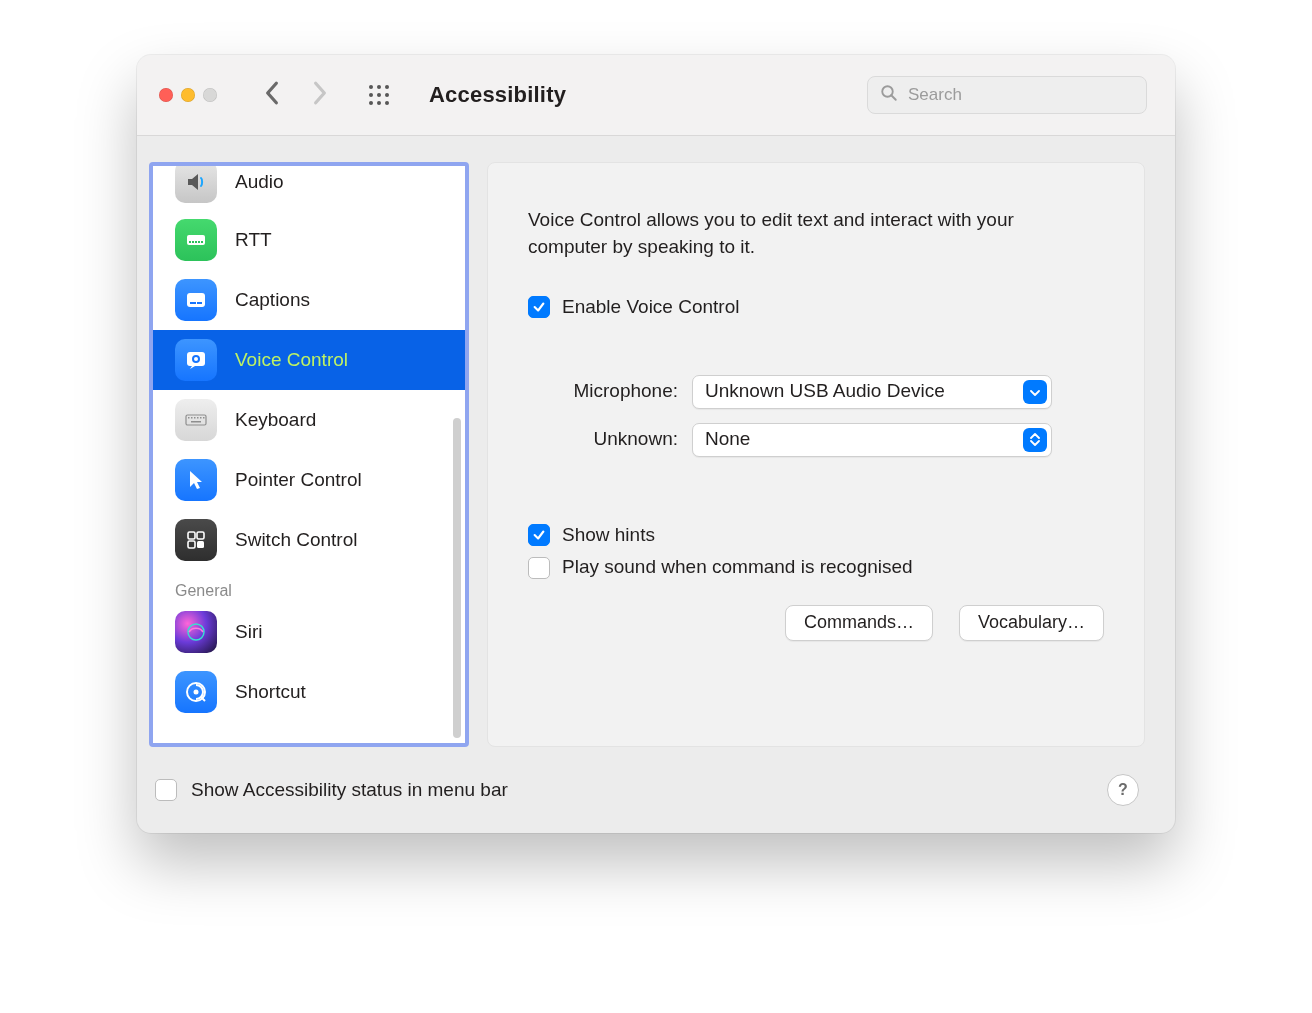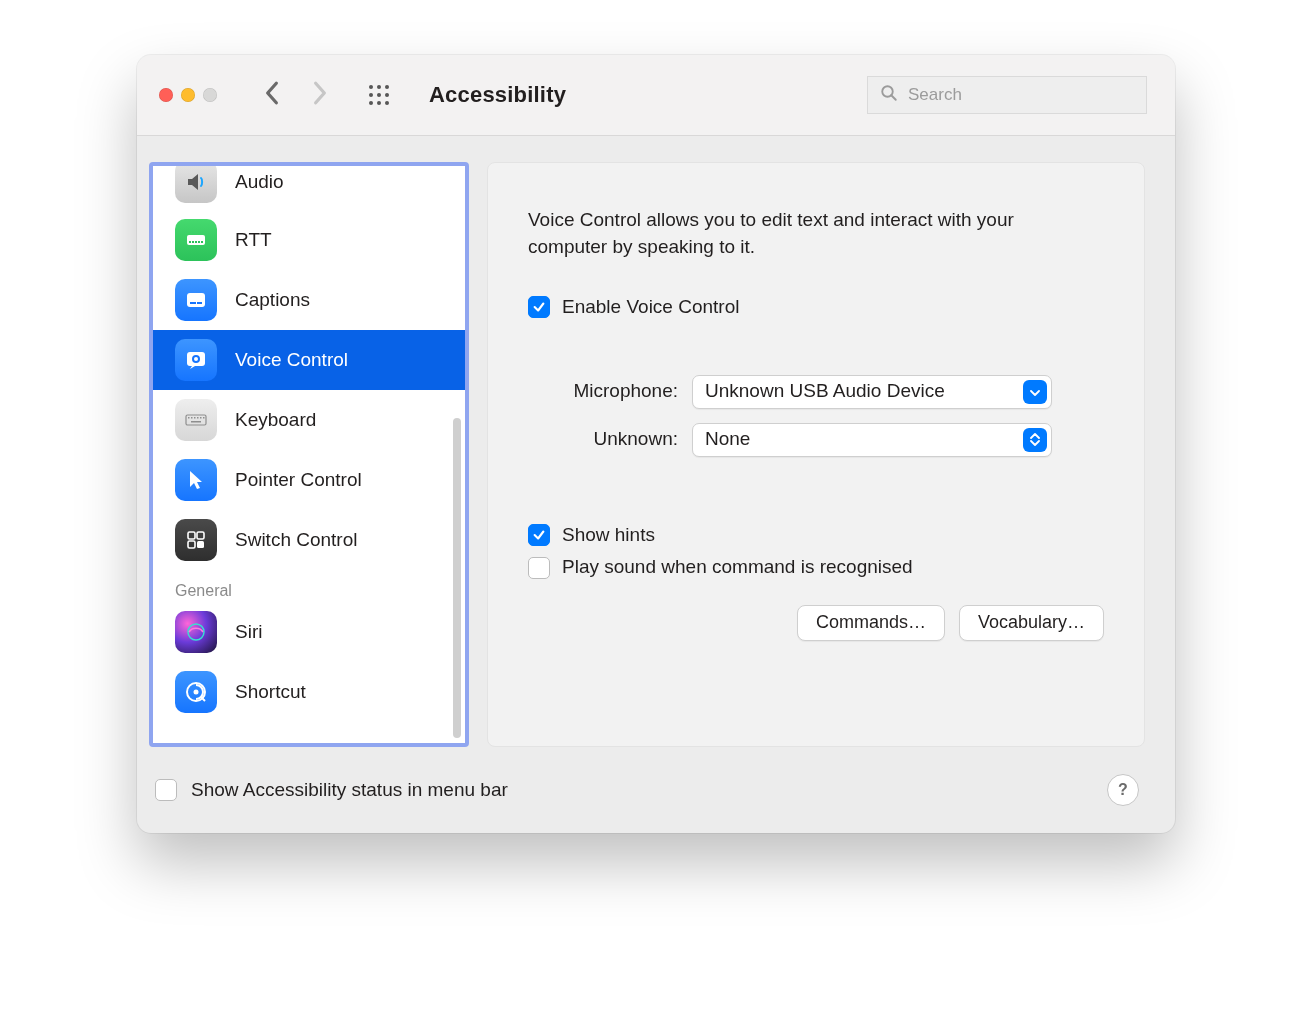--- a/index.html
+++ b/index.html
@@ -33,21 +33,21 @@
   .traffic span{width:14px;height:14px;border-radius:50%;display:block;}
   .dot-red{background:#ff5f57;box-shadow:inset 0 0 0 .5px rgba(0,0,0,.15);}
   .dot-yellow{background:#febc2e;box-shadow:inset 0 0 0 .5px rgba(0,0,0,.15);}
   .dot-grey{background:#d8d8d7;box-shadow:inset 0 0 0 .5px rgba(0,0,0,.12);}
   .nav-arrows{display:flex;gap:30px;margin-left:30px;}
   .nav-arrows svg{width:18px;height:26px;}
   .grid-btn{margin-left:22px;display:flex;align-items:center;}
   .title{font-size:22px;font-weight:600;margin-left:22px;letter-spacing:.2px;}
   .search{
     margin-left:auto;width:254px;height:36px;
-    background:#eeeeee;border:1px solid #dadada;border-radius:0;
+    background:#eeeeee;border:1px solid #dadada;border-radius:8px;
     display:flex;align-items:center;padding:0 12px;gap:8px;color:#9b9b9b;
   }
   .search input{border:0;background:transparent;outline:none;font-size:17px;color:#555;width:100%;}
   .search input::placeholder{color:#9b9b9b;}
 
   
   .body{flex:1;display:flex;padding:26px 30px 18px 12px;gap:18px;flex-direction:column;}
   .body-row{flex:1;display:flex;gap:18px;min-height:0;}
 
   
@@ -57,21 +57,21 @@
     background:var(--bg-sidebar);
     display:flex;position:relative;overflow:hidden;
   }
   .sidebar{flex:1;overflow:hidden;position:relative;}
   .sidebar-inner{position:absolute;top:-12px;left:0;right:0;}
   .sb-item{
     display:flex;align-items:center;gap:18px;height:60px;
     padding-left:22px;font-size:19px;
   }
   .sb-item.short{height:56px;}
-  .sb-item.selected{background:var(--selected);color:#ffffff;}
+  .sb-item.selected{background:var(--selected);color:#bef264;}
   .sb-header{
     padding-left:22px;font-size:16px;color:var(--text-dim);
     height:30px;display:flex;align-items:flex-end;padding-bottom:2px;font-weight:500;
   }
   .sb-icon{
     width:42px;height:42px;border-radius:10px;display:flex;align-items:center;justify-content:center;flex:0 0 42px;
   }
   .sb-icon.blue{background:linear-gradient(#3d95ff,#1675ff);}
   .sb-icon.green{background:linear-gradient(#45d96e,#2cc25a);}
   .sb-icon.dark{background:linear-gradient(#4a4a4a,#2e2e2e);}
@@ -109,21 +109,21 @@
     position:relative;
   }
   .select-btn{
     width:24px;height:24px;border-radius:6px;background:var(--accent);
     display:flex;flex-direction:column;align-items:center;justify-content:center;margin-right:4px;
     gap:1px;
   }
   .select-btn svg{width:10px;height:6px;}
 
   .lower-checks{margin-top:65px;}
-  .buttons{display:flex;gap:14px;justify-content:flex-end;margin-top:24px;}
+  .buttons{display:flex;gap:26px;justify-content:flex-end;margin-top:24px;}
   .btn{
     height:34px;padding:0 18px;background:#fff;border:1px solid #cfcfcf;border-radius:8px;
     font-size:18px;display:flex;align-items:center;box-shadow:0 1px 1px rgba(0,0,0,.05);
   }
 
   
   .footer{display:flex;align-items:center;gap:14px;padding:0 6px 0 6px;height:50px;}
   .help{
     margin-left:auto;width:30px;height:30px;border-radius:50%;
     background:#fff;border:1px solid #c6c6c6;display:flex;align-items:center;justify-content:center;

